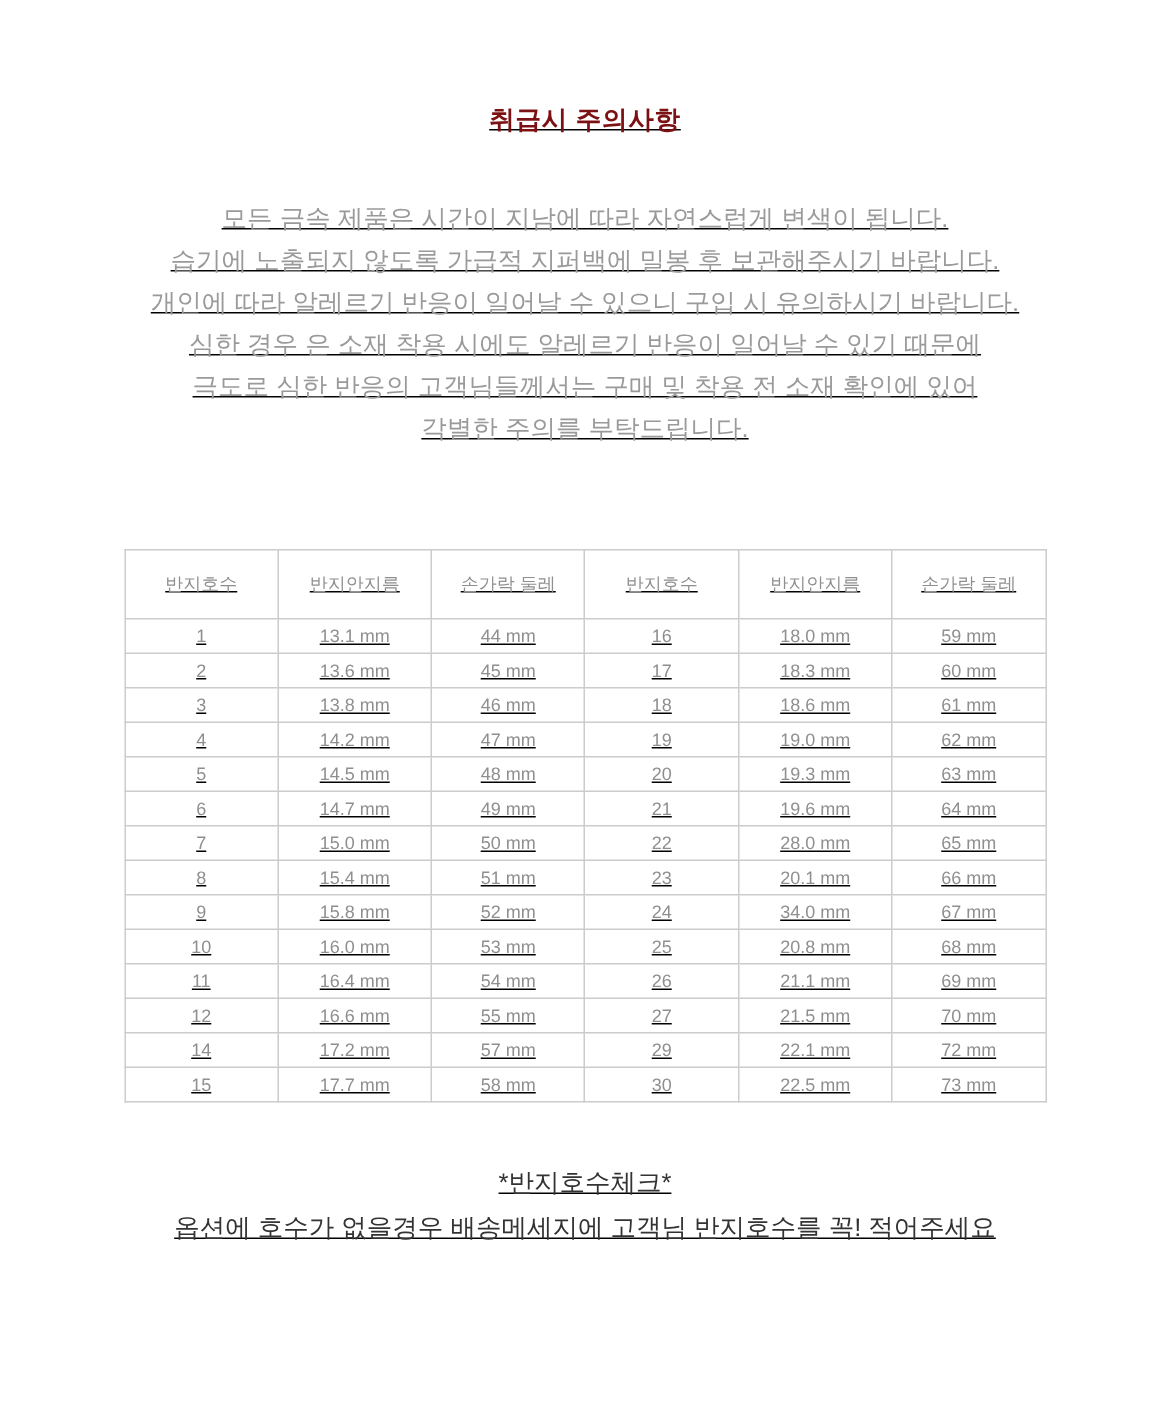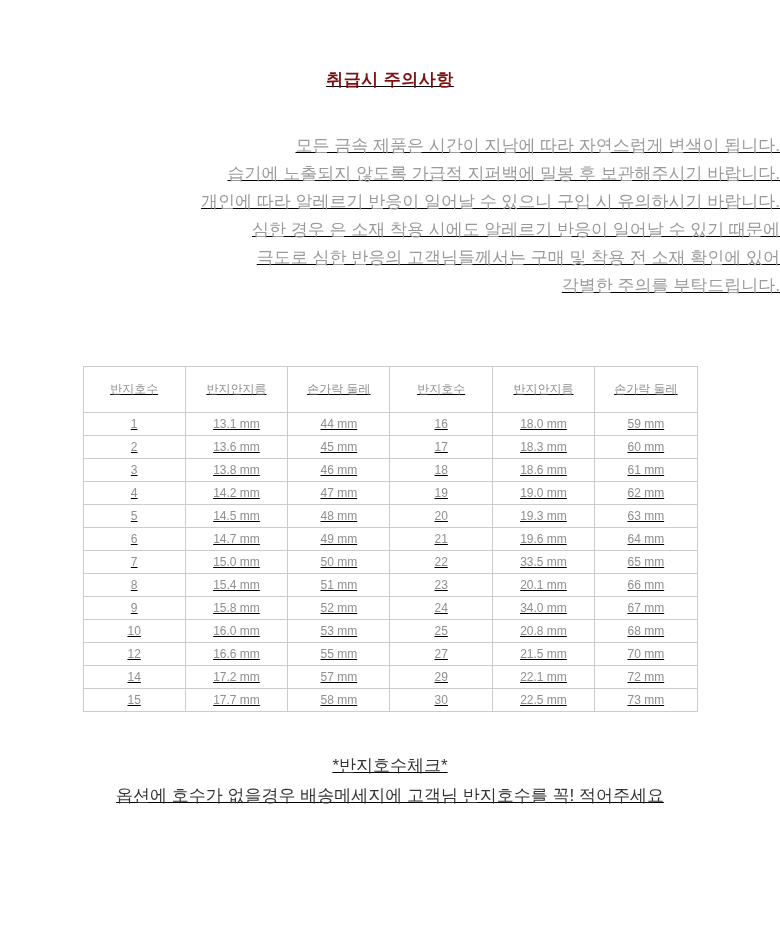--- a/index.html
+++ b/index.html
@@ -34,21 +34,20 @@
     letter-spacing: 0.5px;
   }
   .notice {
     margin-top: 41px;
   }
   .notice p {
     margin: 0;
     font-size: 17px;
     line-height: 28px;
     color: var(--body-text);
-    text-align: right;
   }
   table.size-table {
     width: 615px;
     margin: 66px auto 0 auto;
     border-collapse: collapse;
     table-layout: fixed;
   }
   table.size-table th,
   table.size-table td {
     border: 1px solid var(--table-border);
@@ -149,21 +148,21 @@
           <td>49 mm</td>
           <td>21</td>
           <td>19.6 mm</td>
           <td>64 mm</td>
         </tr>
         <tr>
           <td>7</td>
           <td>15.0 mm</td>
           <td>50 mm</td>
           <td>22</td>
-          <td>33.5 mm</td>
+          <td>28.0 mm</td>
           <td>65 mm</td>
         </tr>
         <tr>
           <td>8</td>
           <td>15.4 mm</td>
           <td>51 mm</td>
           <td>23</td>
           <td>20.1 mm</td>
           <td>66 mm</td>
         </tr>
@@ -177,20 +176,28 @@
         </tr>
         <tr>
           <td>10</td>
           <td>16.0 mm</td>
           <td>53 mm</td>
           <td>25</td>
           <td>20.8 mm</td>
           <td>68 mm</td>
         </tr>
         <tr>
+          <td>11</td>
+          <td>16.4 mm</td>
+          <td>54 mm</td>
+          <td>26</td>
+          <td>21.1 mm</td>
+          <td>69 mm</td>
+        </tr>
+        <tr>
           <td>12</td>
           <td>16.6 mm</td>
           <td>55 mm</td>
           <td>27</td>
           <td>21.5 mm</td>
           <td>70 mm</td>
         </tr>
         <tr>
           <td>14</td>
           <td>17.2 mm</td>

